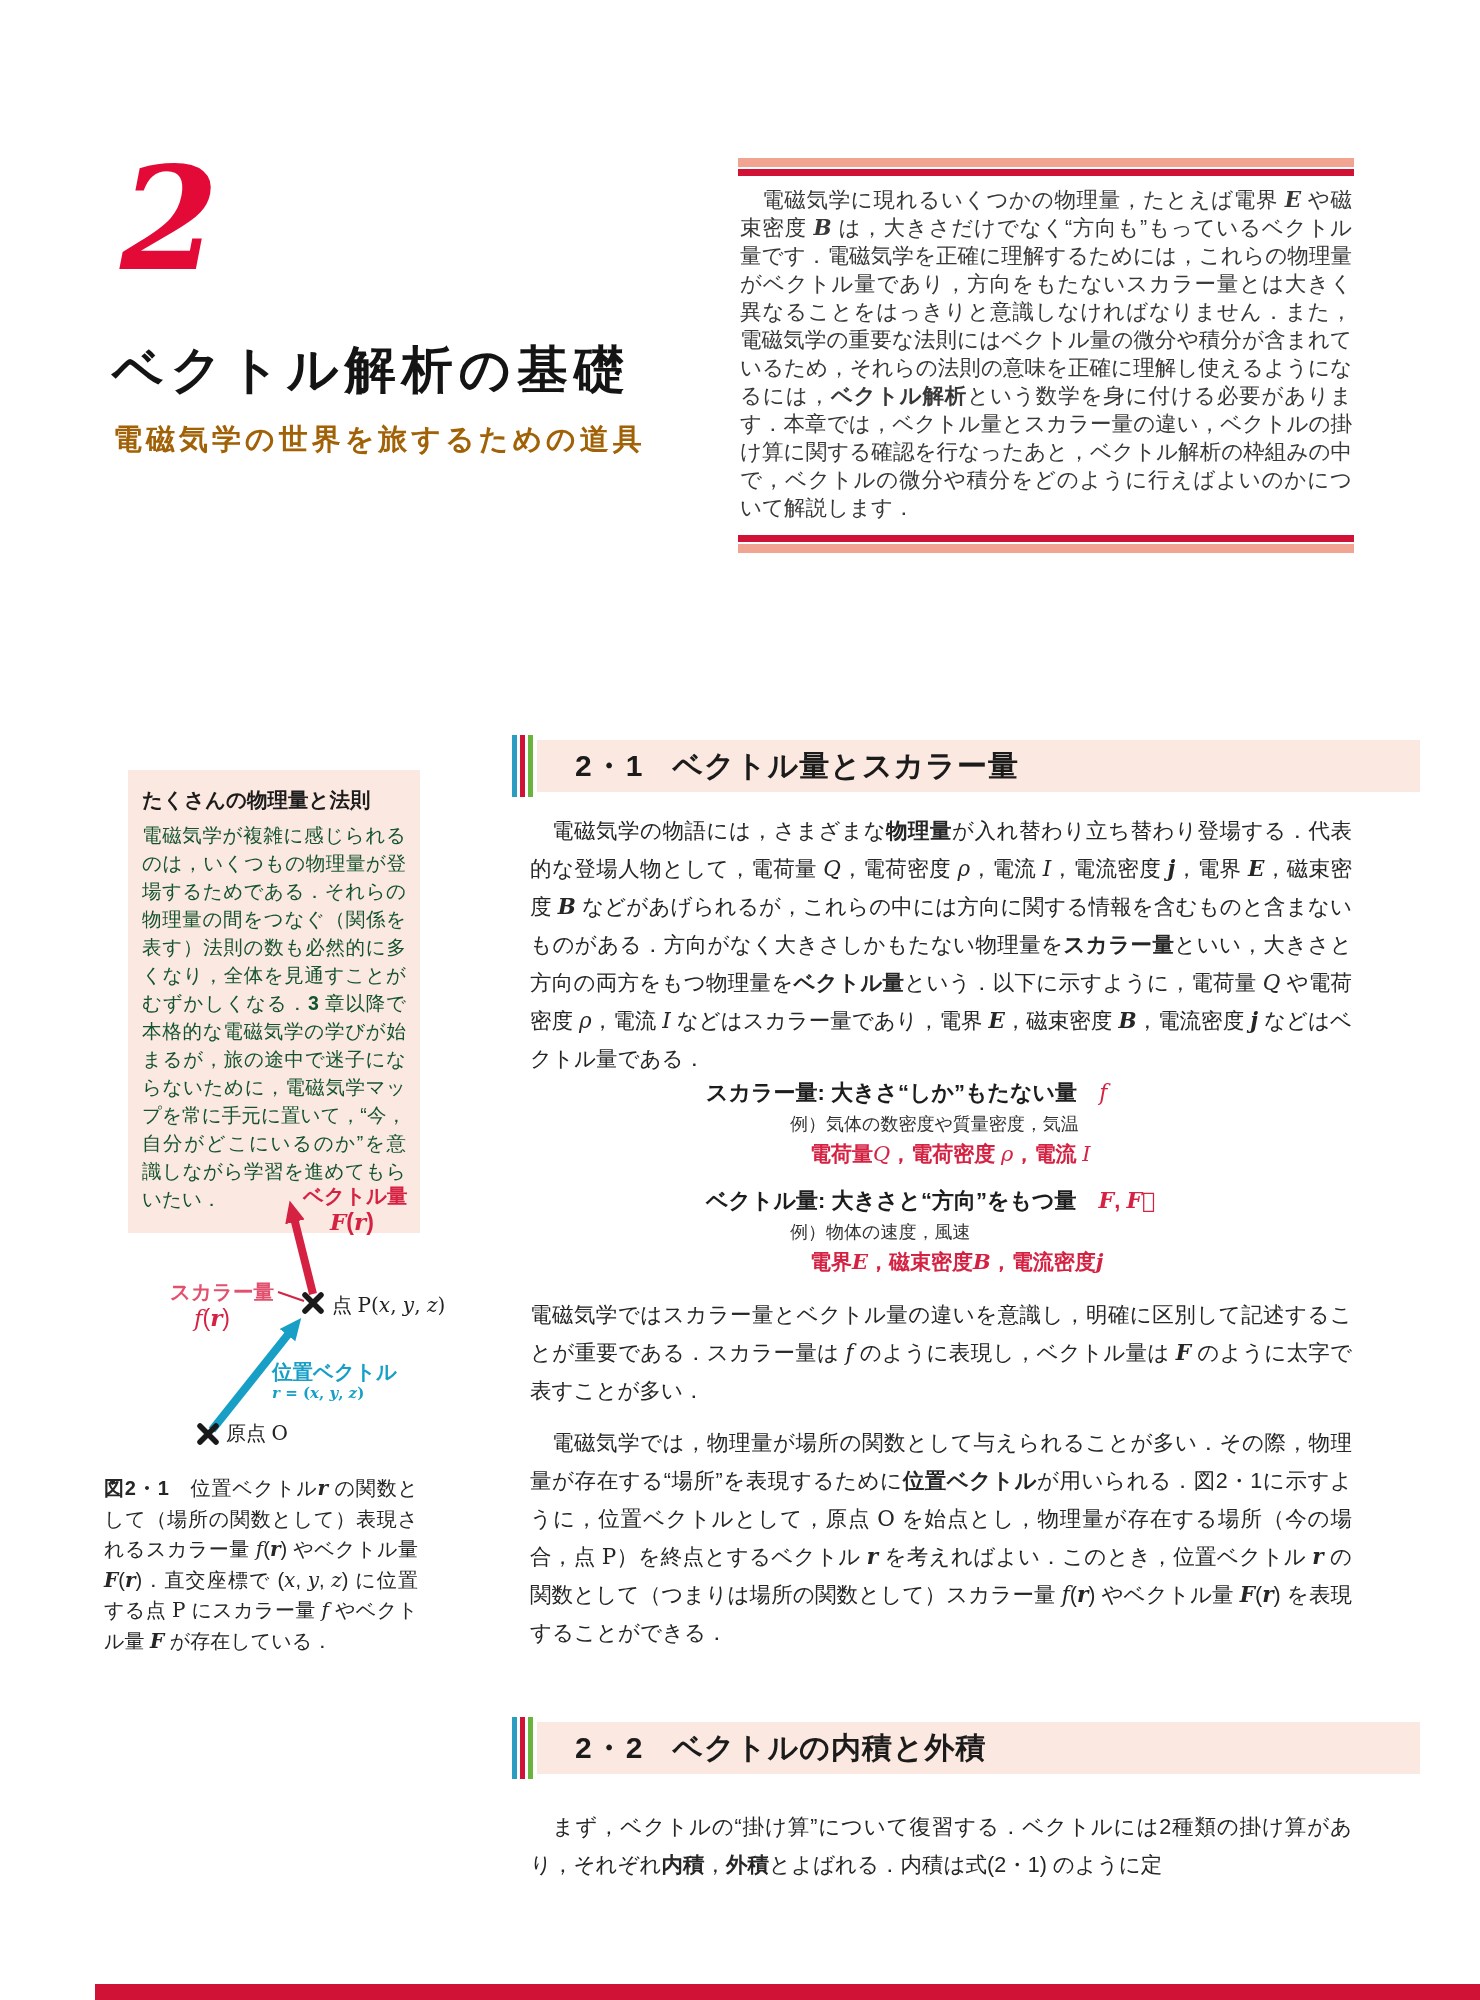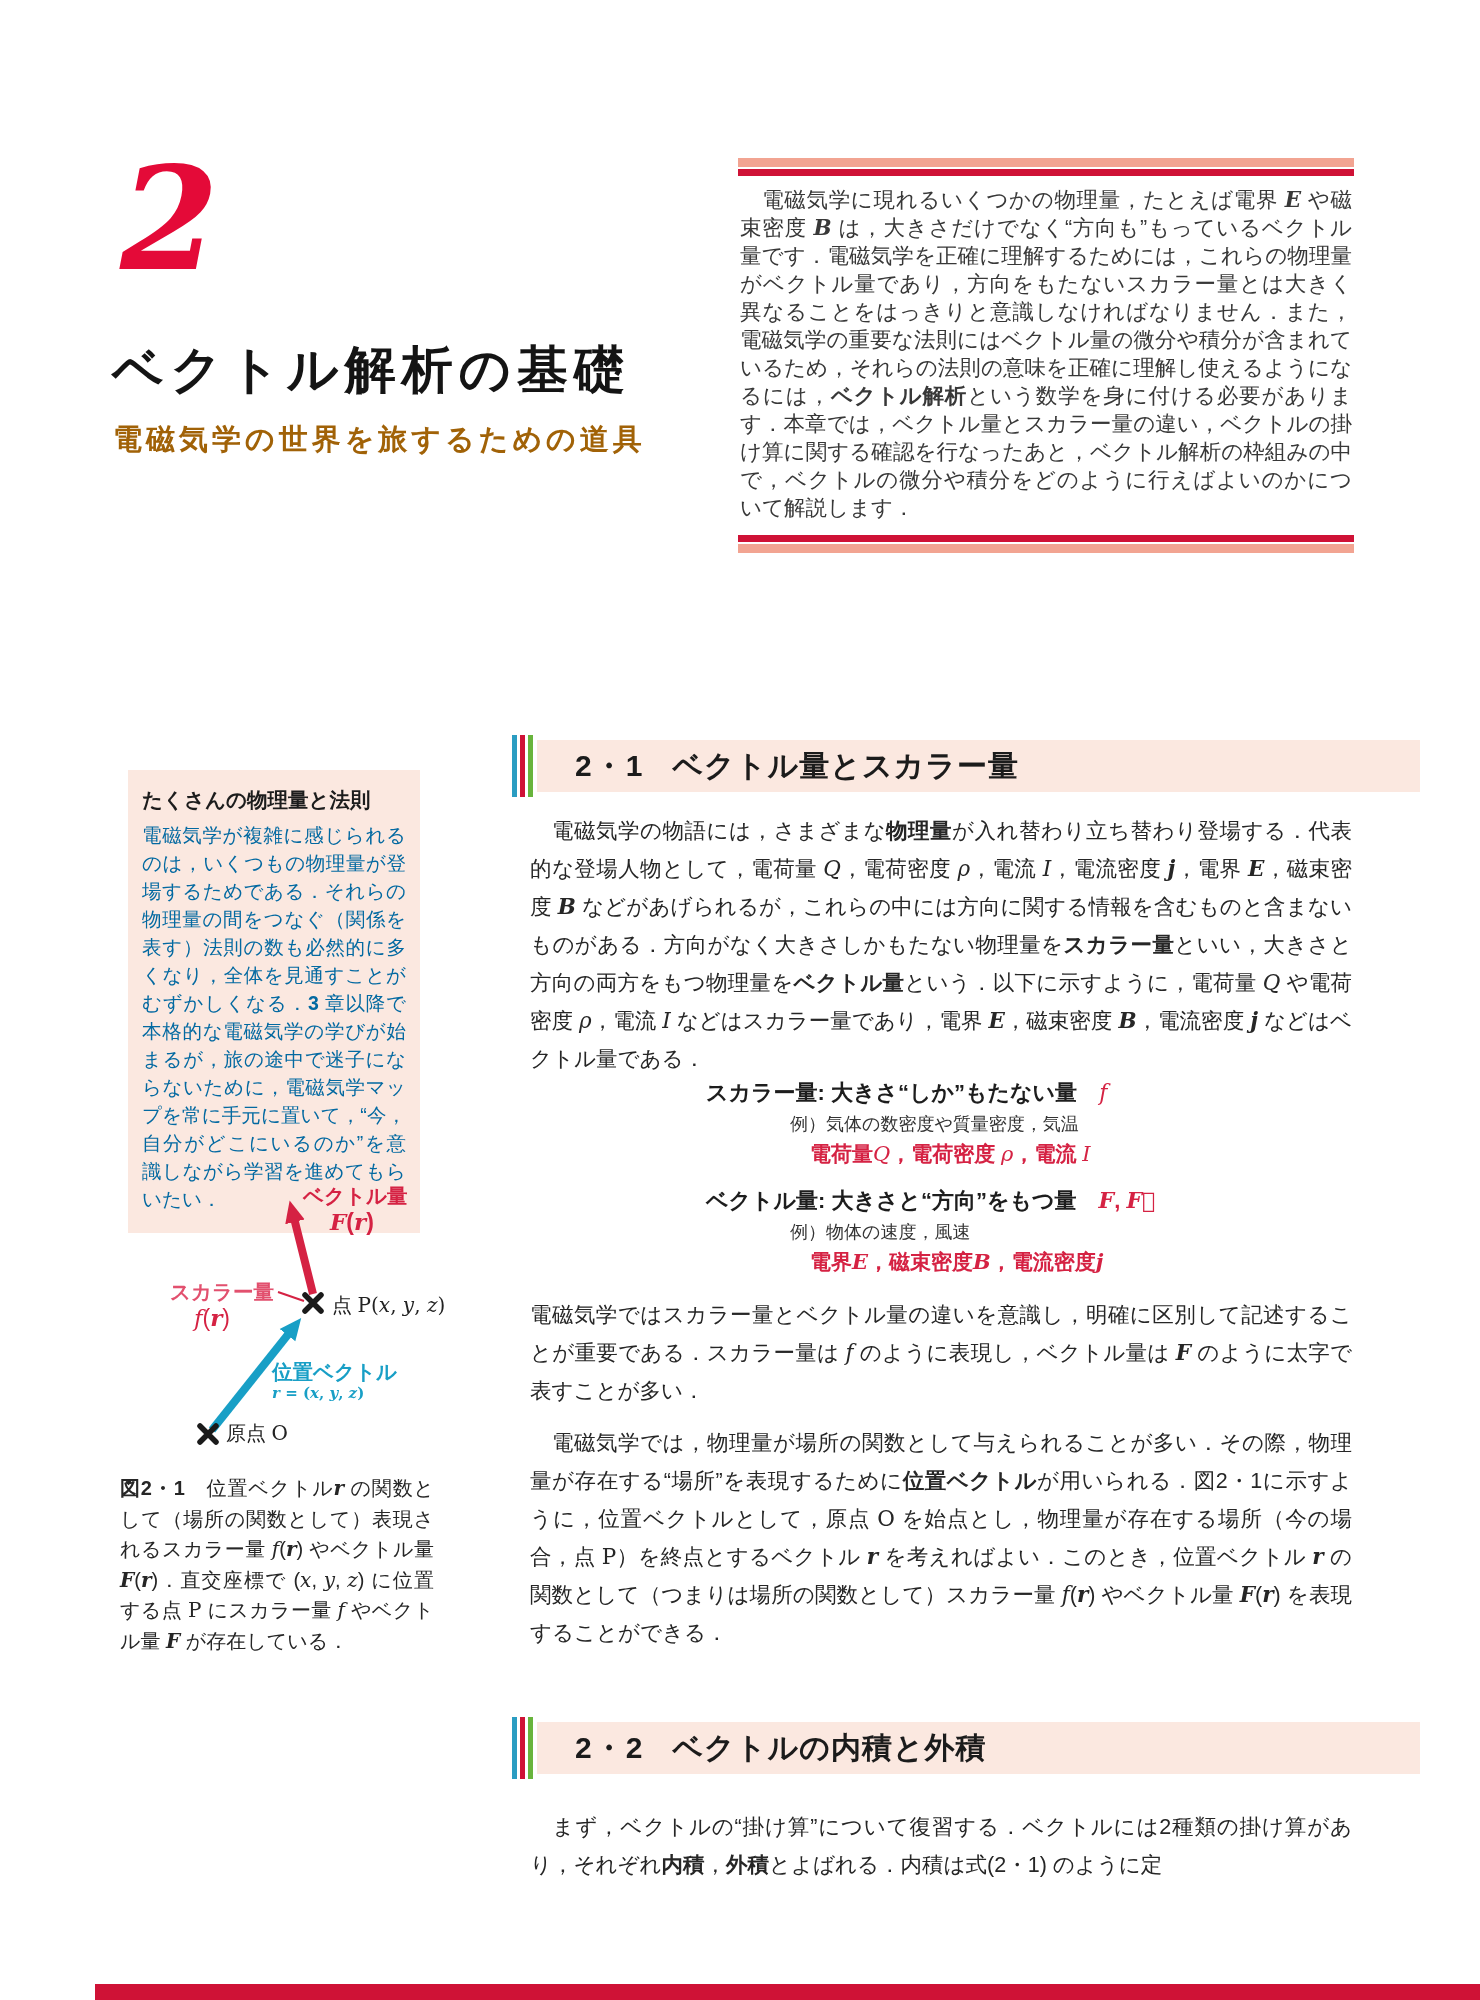--- a/index.html
+++ b/index.html
@@ -31,21 +31,21 @@
   .rule{height:9px;background:var(--salmon);}
   .rule.crimson{height:7px;background:var(--crimson);}
   .intro .gap{height:2px;}
   .intro-text{margin:10px 2px 13px 2px;font-size:21.5px;line-height:28px;
     text-align:justify;color:#383838;}
 
   
   .side-note{position:absolute;left:128px;top:770px;width:292px;background:var(--pinkbg);
     padding:16px 14px 20px 14px;}
   .side-note-title{font-size:20.5px;font-weight:700;margin-bottom:7px;color:#1c1c1c;}
-  .side-note-body{margin:0;font-size:19.5px;line-height:28px;text-align:justify;color:#0369a1;}
+  .side-note-body{margin:0;font-size:19.5px;line-height:28px;text-align:justify;color:#14532d;}
 
   
   .sec-head{position:absolute;left:512px;width:908px;height:52px;}
   .sec-band{position:absolute;left:25px;right:0;top:0;bottom:0;background:var(--pinkbg);
     display:flex;align-items:center;padding-left:38px;}
   .bar{position:absolute;top:-5px;width:5px;height:62px;}
   .bar.b1{left:0;background:var(--blue);}
   .bar.b2{left:8px;background:var(--crimson);}
   .bar.b3{left:16px;background:var(--green);}
   .sec-num{font-weight:700;font-size:30px;letter-spacing:2px;color:#1b1b1b;}
@@ -62,21 +62,21 @@
 
   
   .figure{position:absolute;left:130px;top:1180px;width:310px;height:300px;}
   .figure svg{position:absolute;left:0;top:0;}
   .fig-label{position:absolute;font-weight:700;font-size:20.5px;white-space:nowrap;}
   .red-b{color:var(--red);}
   .pink-b{color:var(--pink);}
   .cyan-b{color:var(--cyan);}
   .fig-sym{position:absolute;font-size:23px;white-space:nowrap;}
   .fig-point{position:absolute;font-size:20px;color:#222;white-space:nowrap;}
-  .fig-caption{position:absolute;left:120px;top:1473px;width:314px;margin:0;font-size:20px;
+  .fig-caption{position:absolute;left:104px;top:1473px;width:314px;margin:0;font-size:20px;
     line-height:30.5px;text-align:justify;color:#262626;}
 
   
   .footer-rule{position:absolute;left:95px;right:0;top:1984px;height:16px;background:var(--crimson);}
 
   
   .seg-b{font-weight:700;}
   .seg-i{font-family:"DejaVu Serif",serif;font-style:italic;}
   .seg-bi{font-family:"DejaVu Serif",serif;font-style:italic;font-weight:700;}
   .seg-sf{font-family:"DejaVu Serif",serif;}

